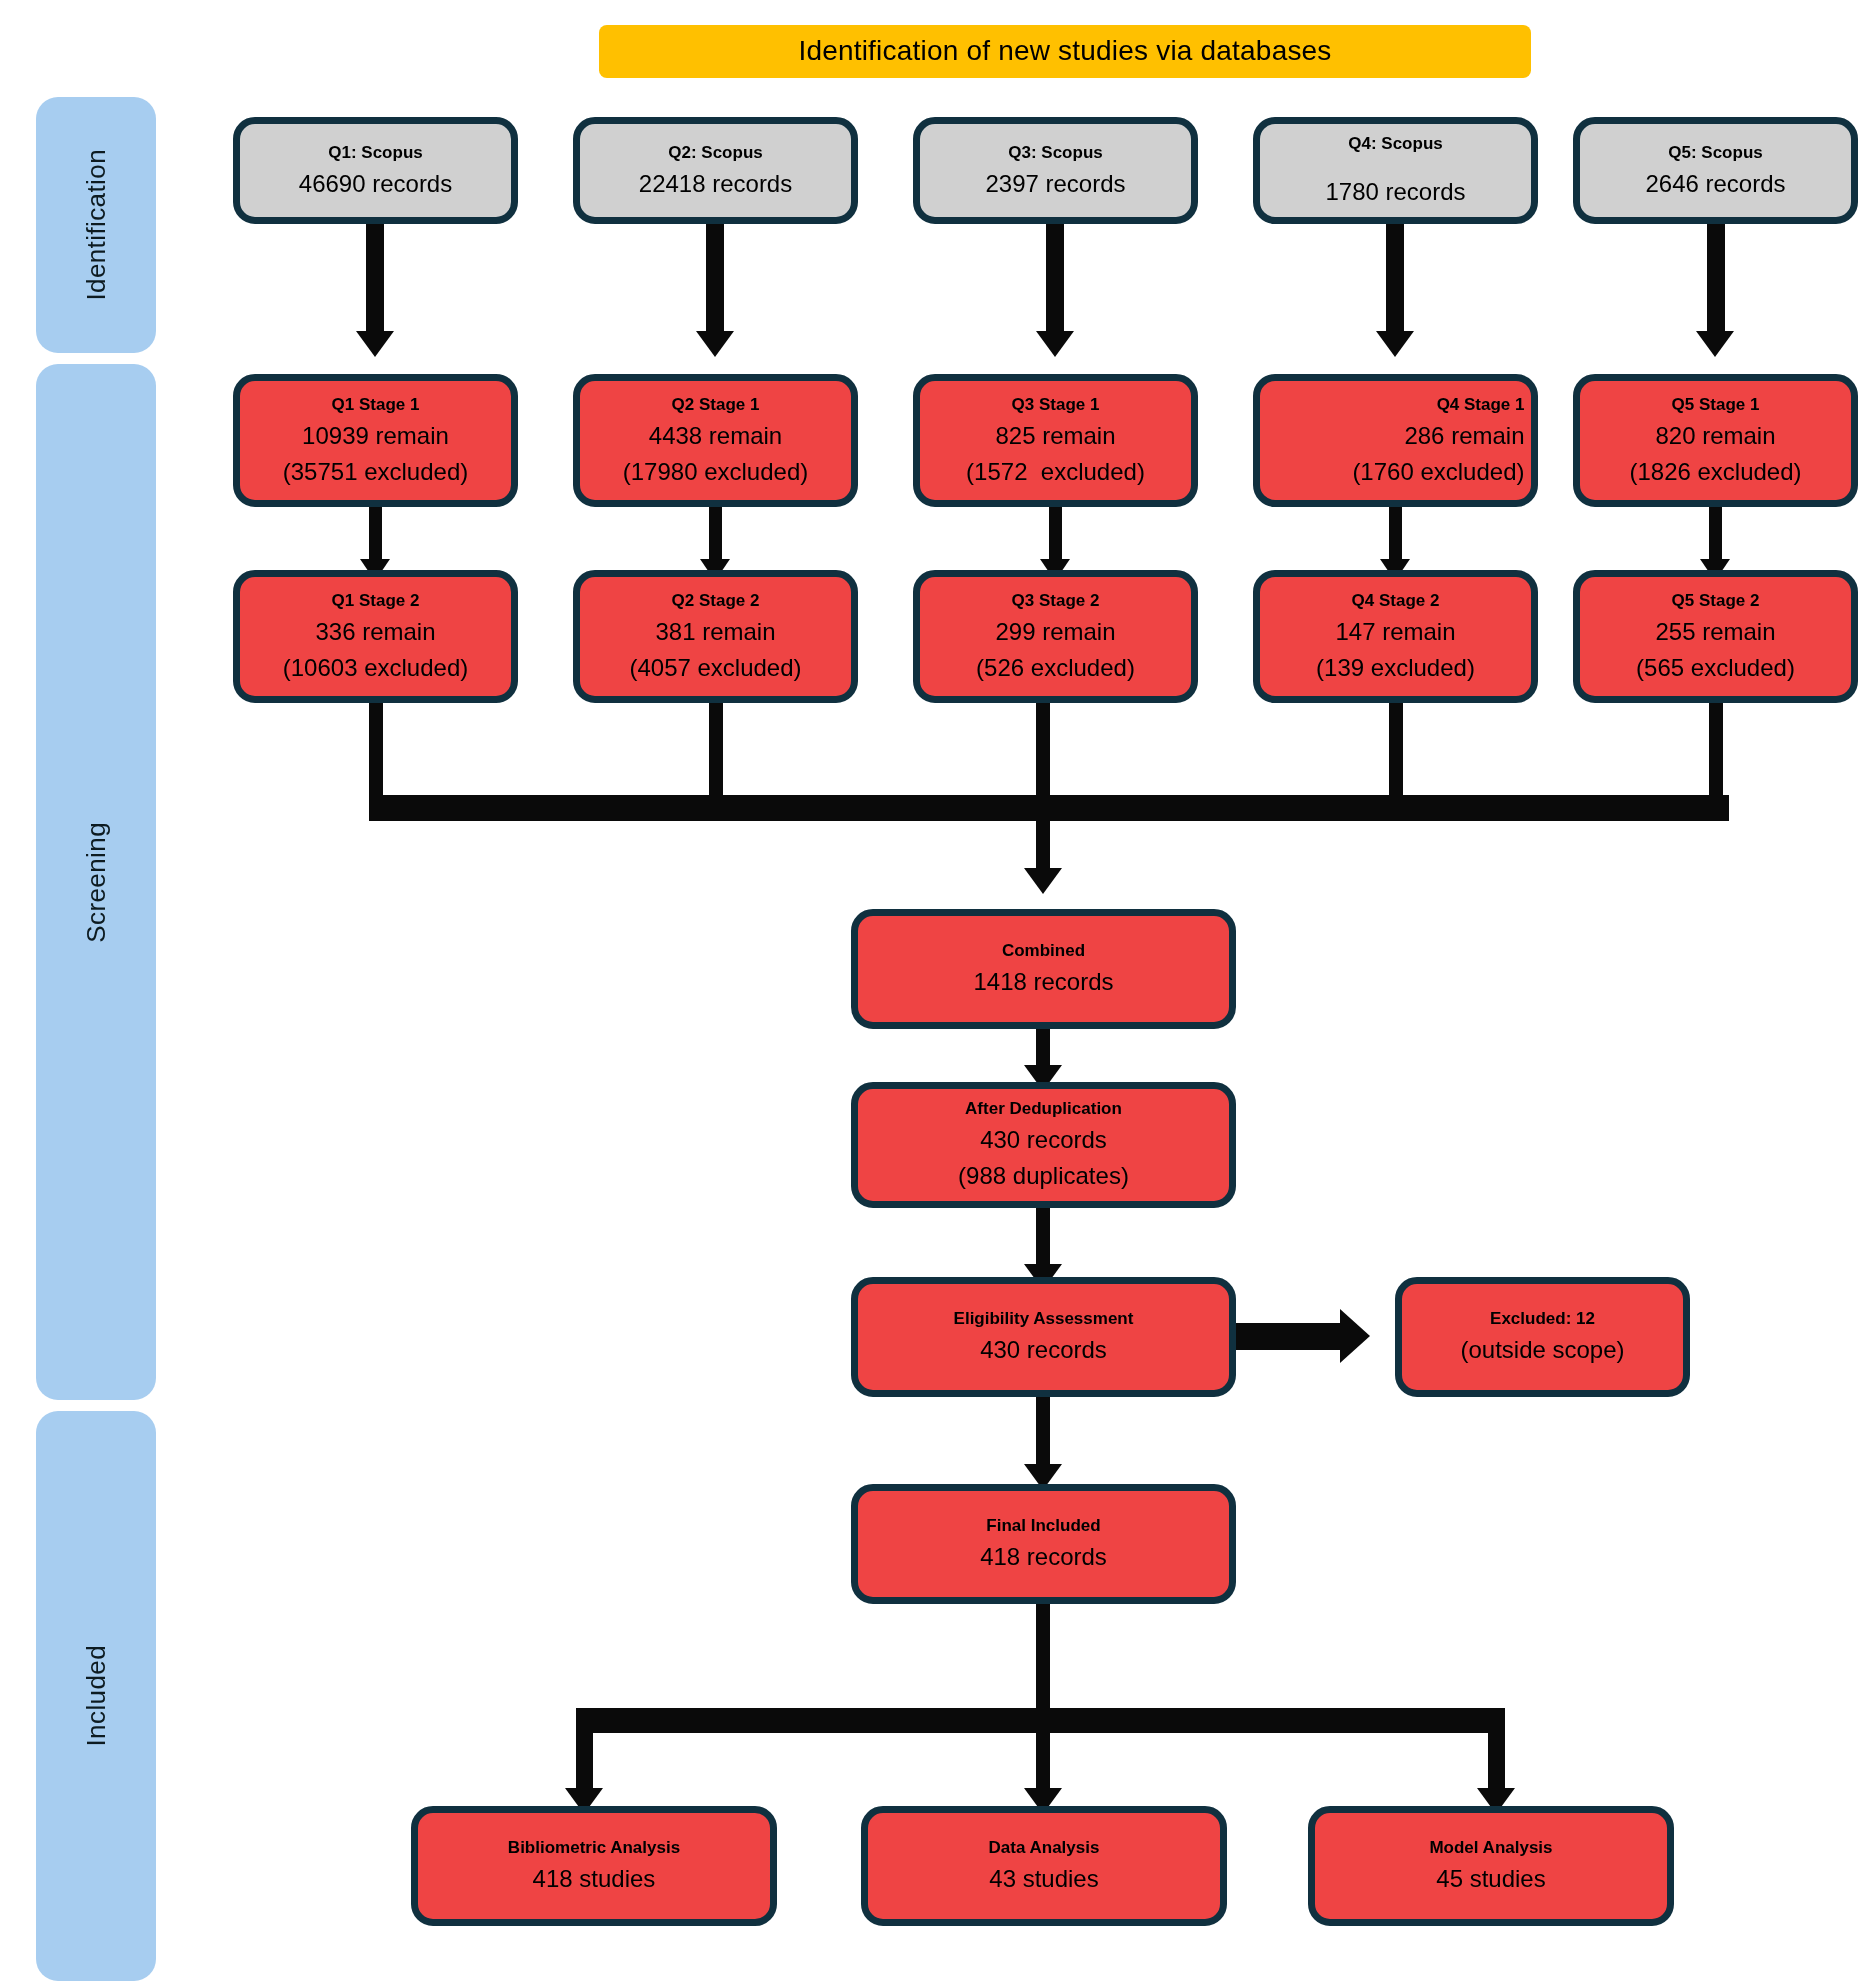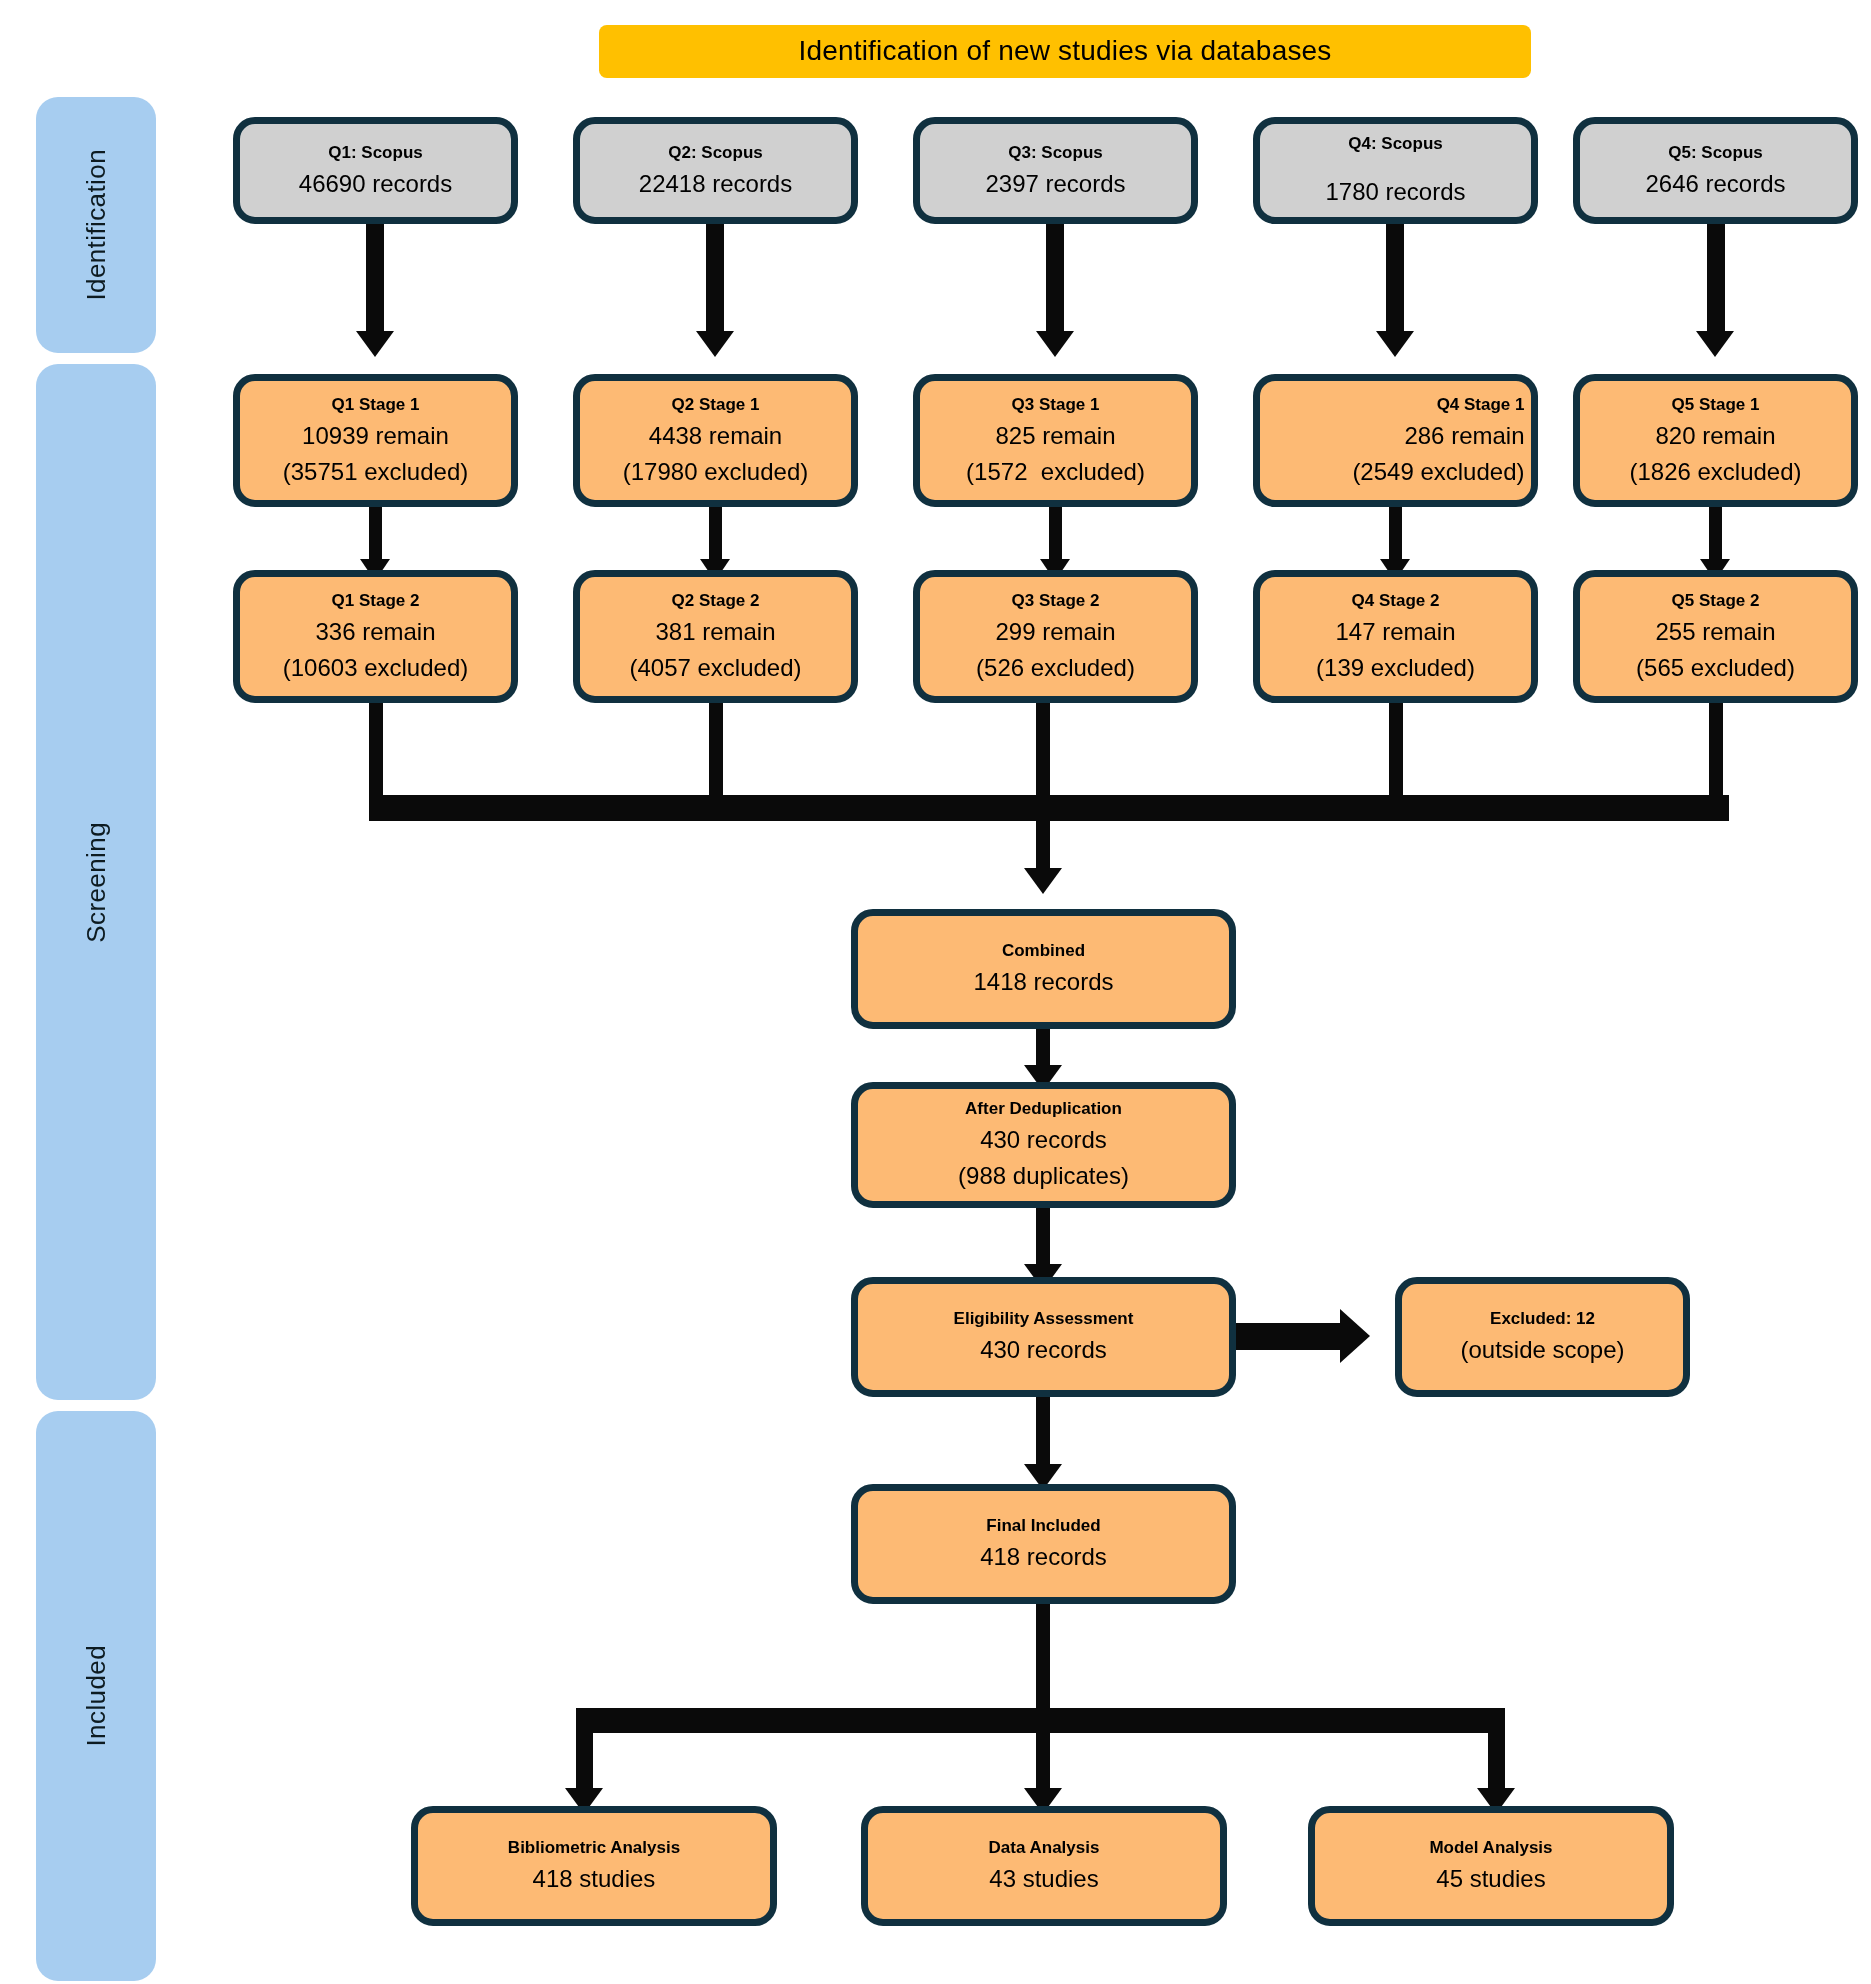--- a/index.html
+++ b/index.html
@@ -48,21 +48,21 @@
     color: #000000;
     font-size: 28px;
     letter-spacing: 0.2px;
   }
 
   
   .node {
     position: absolute;
     border: 7.1px solid #10303f;
     border-radius: 22px;
-    background: #fdba74;
+    background: #ef4444;
     display: flex;
     flex-direction: column;
     align-items: center;
     justify-content: center;
     text-align: center;
     padding: 3.9px 6.5px;
     z-index: 3;
   }
   .node.gray { background: #d0d0d0; }
   .node .t1 {
@@ -173,21 +173,21 @@
     <div class="t3">(17980 excluded)</div>
   </div>
   <div class="node" style="left:913px;top:374px;width:285px;height:133px;">
     <div class="t1">Q3 Stage 1</div>
     <div class="t2">825 remain</div>
     <div class="t3">(1572  excluded)</div>
   </div>
   <div class="node" style="left:1253px;top:374px;width:285px;height:133px;align-items:flex-end;">
     <div class="t1">Q4 Stage 1</div>
     <div class="t2">286 remain</div>
-    <div class="t3">(2549 excluded)</div>
+    <div class="t3">(1760 excluded)</div>
   </div>
   <div class="node" style="left:1573px;top:374px;width:285px;height:133px;">
     <div class="t1">Q5 Stage 1</div>
     <div class="t2">820 remain</div>
     <div class="t3">(1826 excluded)</div>
   </div>
 
   <div class="vstem" style="left:369px;top:504px;width:13px;height:60px;"></div>
   <div class="arrowhead thin" style="left:360px;top:559px;"></div>
   <div class="vstem" style="left:709px;top:504px;width:13px;height:60px;"></div>

